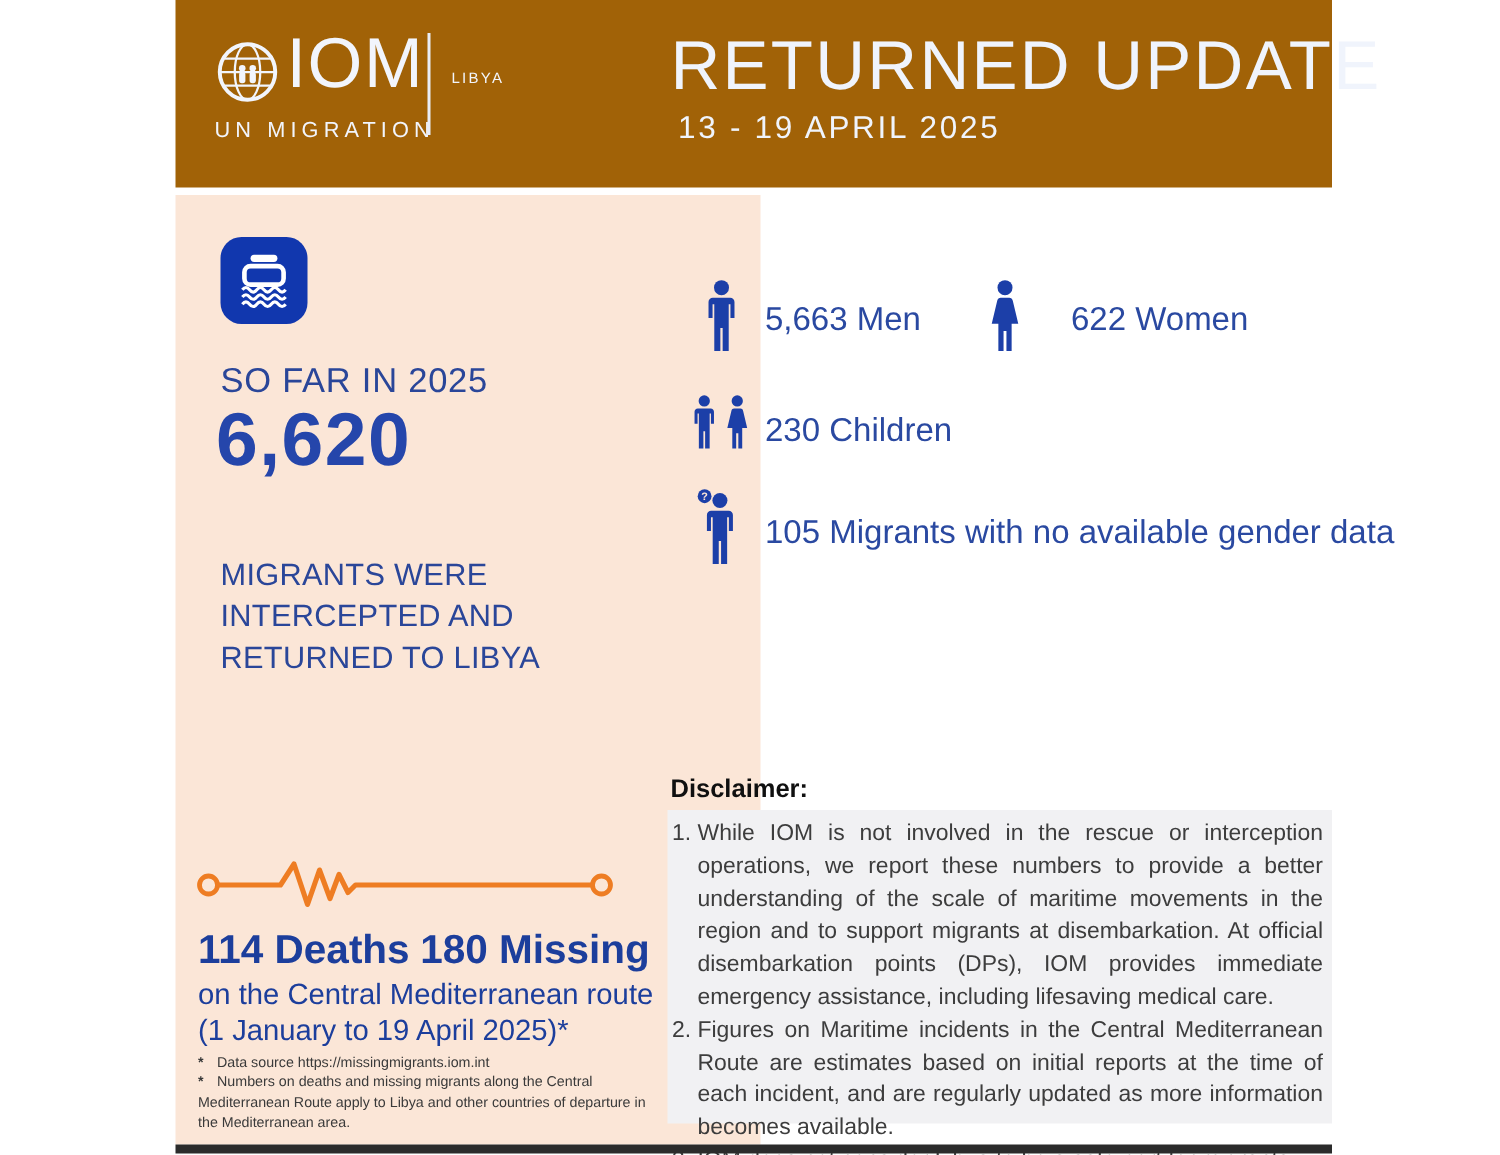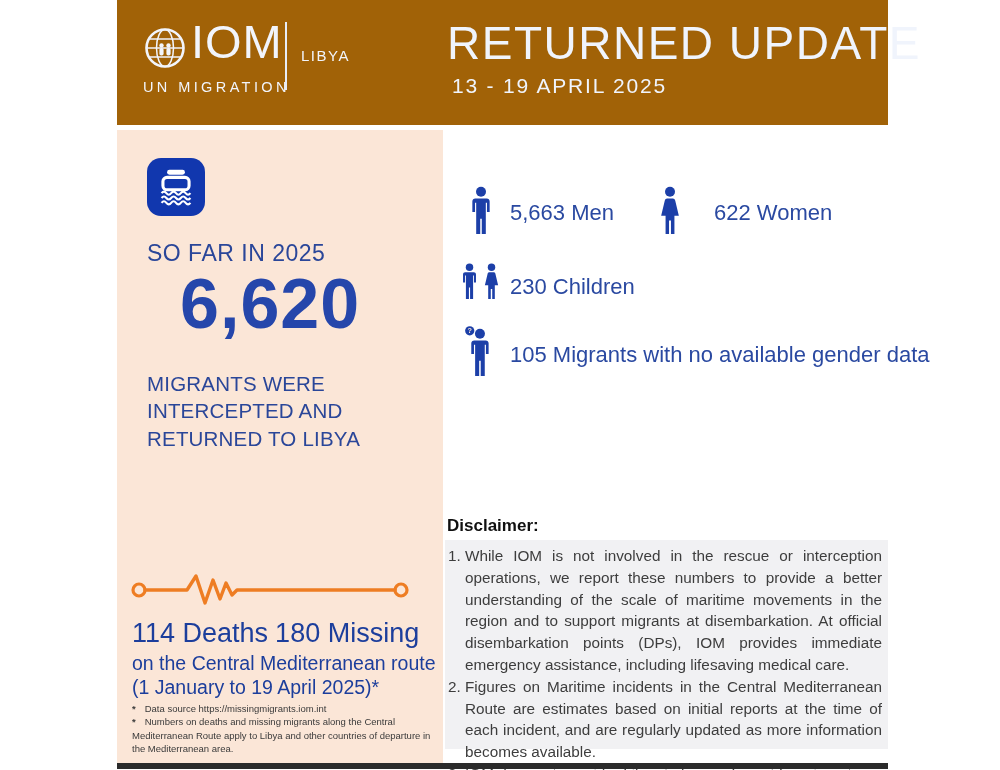--- a/index.html
+++ b/index.html
@@ -8,39 +8,39 @@
   #page { position:relative; width:1000px; height:770px; background:#ffffff; overflow:hidden; }
 
   
   .header { position:absolute; left:117px; top:0; width:771px; height:125px; background:#a16207; }
   .logo-globe { position:absolute; left:26px; top:26px; width:44px; height:44px; }
   .logo-org { position:absolute; left:74px; top:14px; font-size:47px; font-weight:500;
     color:#F2F5FC; letter-spacing:1px; }
   .logo-tagline { position:absolute; left:26px; top:79px; font-size:14.5px; font-weight:500;
     color:#F2F5FC; letter-spacing:3.4px; }
   .logo-divider { position:absolute; left:168px; top:22px; width:2px; height:68px; background:#E8EDF8; }
-  .logo-office { position:absolute; left:184px; top:47px; font-size:15px; font-weight:500;
+  .logo-office { position:absolute; left:184px; top:47px; font-size:10px; font-weight:500;
     color:#F2F5FC; letter-spacing:1.5px; }
   .hdr-title { position:absolute; left:330px; top:16px; font-size:46px; font-weight:400;
     color:#F0F4FC; letter-spacing:1.5px; white-space:nowrap; }
   .hdr-date { position:absolute; left:335px; top:74px; font-size:21px; font-weight:400;
     color:#F0F4FC; letter-spacing:1.8px; white-space:nowrap; }
 
   
-  .left-panel { position:absolute; left:117px; top:130px; width:326px; height:633px; background:#FBE6D7; }
+  .left-panel { position:absolute; left:117px; top:130px; width:390px; height:633px; background:#FBE6D7; }
   .boat-tile { position:absolute; left:30px; top:28px; width:58px; height:58px;
     background:#1137AE; border-radius:14px; display:flex; align-items:center; justify-content:center; }
   .period-label { position:absolute; left:30px; top:110px; font-size:23px; color:#2A4699; letter-spacing:.5px; }
-  .big-number { position:absolute; left:27px; top:136px; font-size:70px; font-weight:700;
-    color:#2546AB; letter-spacing:1px; line-height:1.1;margin-left:36px; }
+  .big-number { position:absolute; left:27px; top:136px; font-size:50px; font-weight:700;
+    color:#2546AB; letter-spacing:1px; line-height:1.1; }
   .big-caption { position:absolute; left:30px; top:240px; width:296px; font-size:20.5px;
     color:#2A4699; line-height:1.33; letter-spacing:.2px; }
   .heartbeat { position:absolute; left:12px; top:438px; width:282px; height:44px; }
   .deaths-line { position:absolute; left:15px; top:488px; display:flex; gap:7px;
-    font-size:27px; font-weight:400; color:#1C3E9C; white-space:nowrap; }
+    font-size:27px; font-weight:700; color:#1C3E9C; white-space:nowrap; }
   .route-line1 { position:absolute; left:15px; top:522px; font-size:19.5px; color:#1C3E9C; white-space:nowrap; }
   .route-line2 { position:absolute; left:15px; top:546px; font-size:19.5px; color:#1C3E9C; white-space:nowrap; }
   .footnotes { position:absolute; left:15px; top:572px; width:302px; font-size:9.5px;
     color:#3A3A3A; line-height:1.4; }
   .fn { display:block; }
   .fn .star { font-weight:700; margin-right:9px; }
 
   
   .stat-icon { position:absolute; }
   .stat-label { position:absolute; font-size:22px; color:#2A49A1; white-space:nowrap; }

